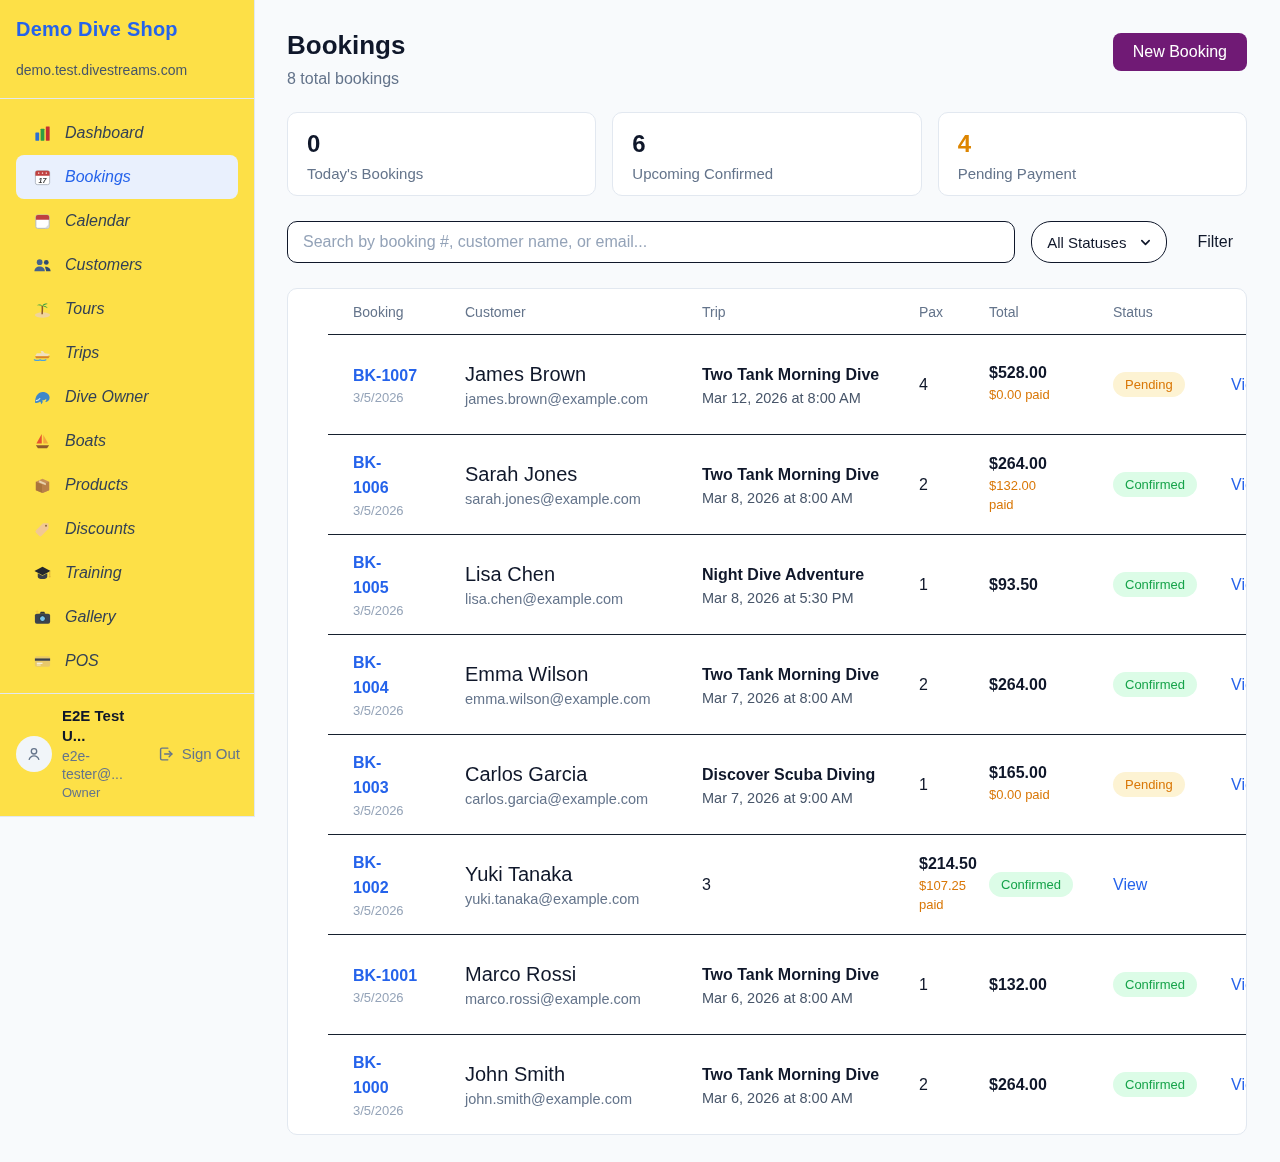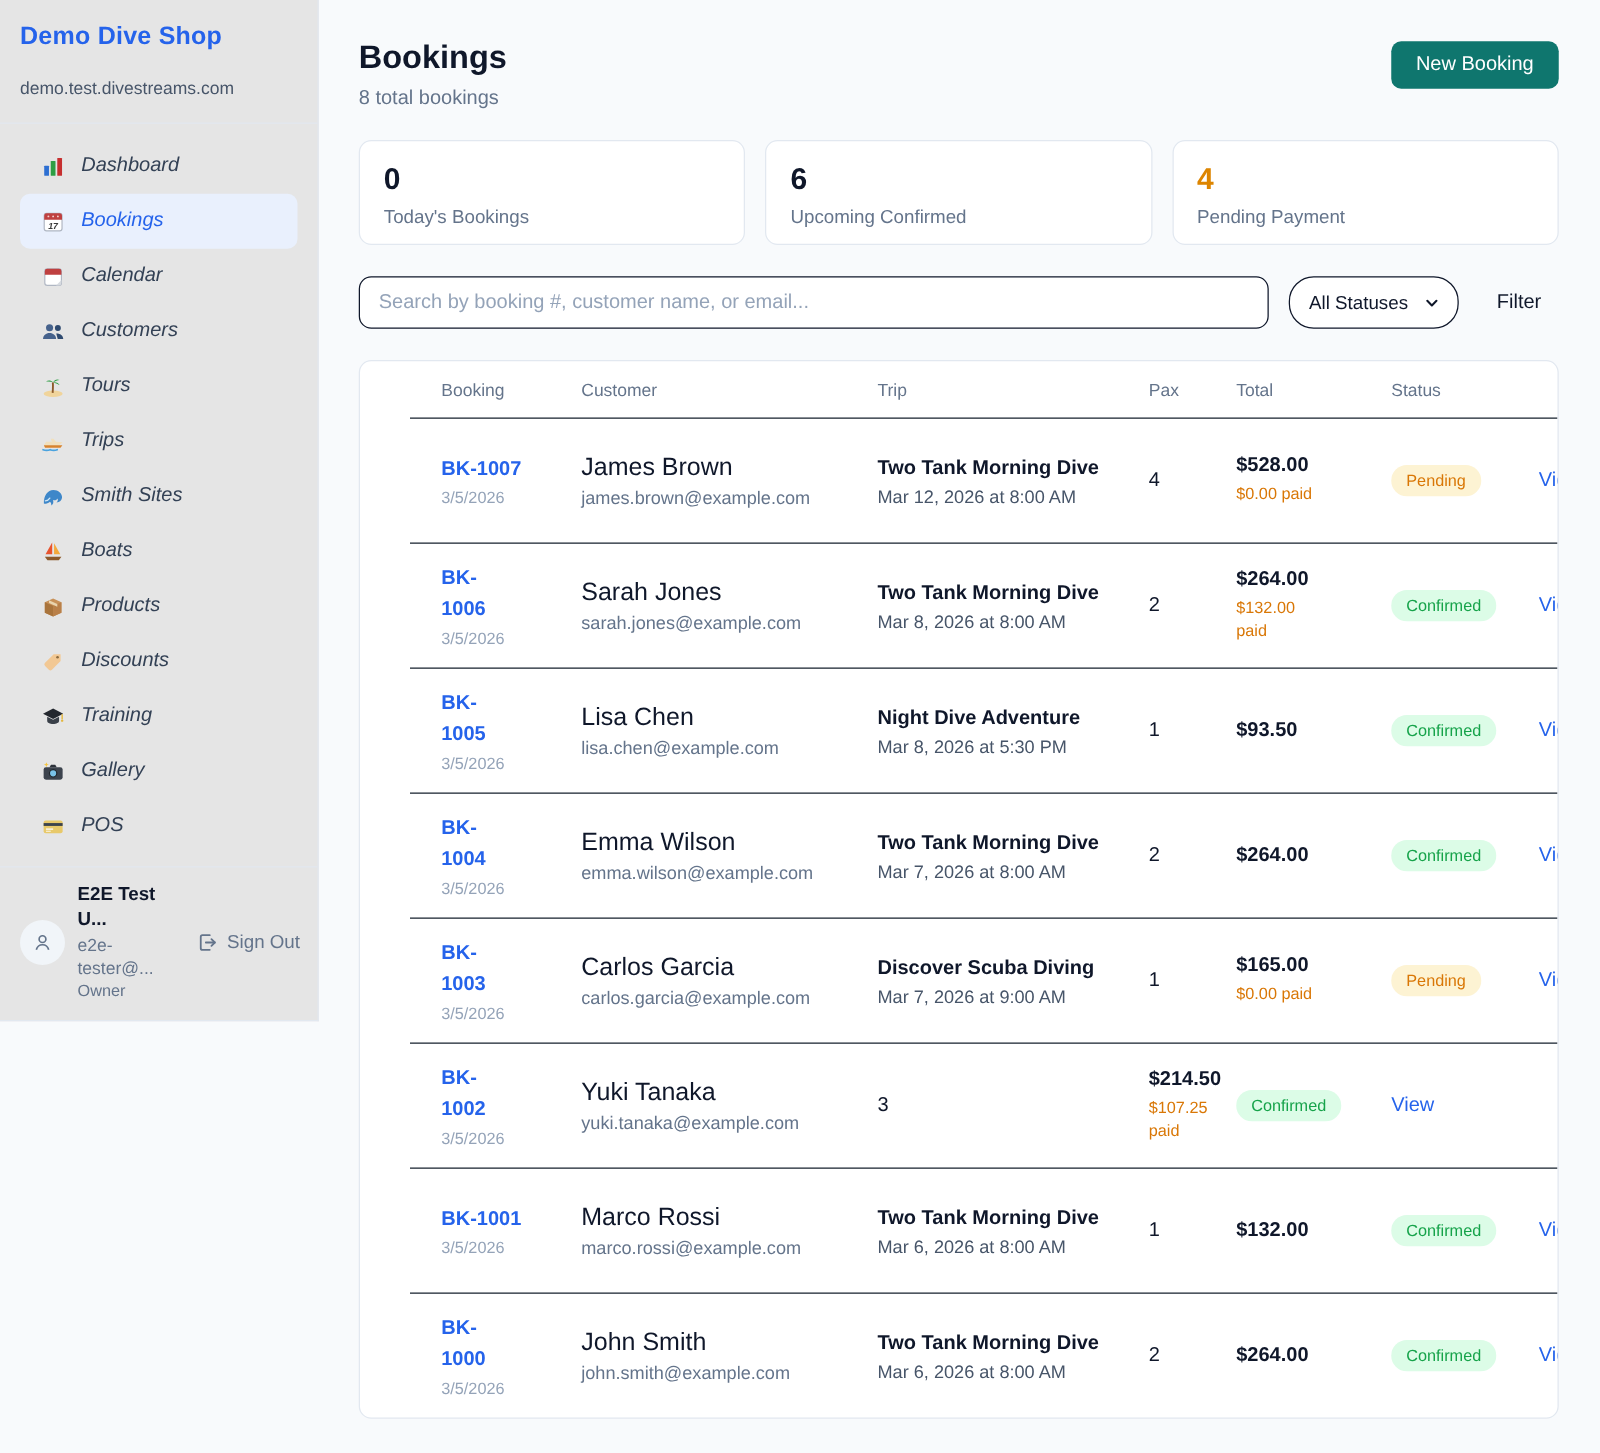--- a/index.html
+++ b/index.html
@@ -6,21 +6,21 @@
   html,body { width:1280px; min-height:1162px; }
   body {
     background:#f8fafc;
     font-family:"Liberation Sans", sans-serif;
     color:#0f172a;
     position:relative;
   }
   
   .sidebar {
     position:absolute; left:0; top:0; width:255px;
-    background:#e5e5e5; border-right:1px solid #e2e8f0;
+    background:#fde047; border-right:1px solid #e2e8f0;
     border-bottom:1px solid #e2e8f0;
   }
   .sb-head { padding:18px 16px 20px; border-bottom:1px solid #e2e8f0; }
   .sb-title { font-size:20px; font-weight:700; color:#2563eb; letter-spacing:.2px; }
   .sb-domain { font-size:14px; color:#475569; margin-top:21px; }
   .sb-nav { padding:12px 16px 10px; }
   .nav-item {
     display:flex; align-items:center; gap:13px;
     height:44px; padding:0 16px; border-radius:8px;
     font-size:16px; color:#334155; cursor:pointer; white-space:nowrap;font-style:italic;
@@ -43,21 +43,21 @@
     display:flex; align-items:center; gap:7px; color:#64748b;
     font-size:15px; white-space:nowrap; background:none; border:none;
     font-family:inherit; cursor:pointer;
   }
   
   .main { margin-left:255px; padding:30px 33px 29px 32px; }
   .page-head { display:flex; justify-content:space-between; align-items:flex-start; }
   .page-title { font-size:26px; font-weight:800; color:#0f172a; }
   .page-sub { font-size:16px; color:#64748b; margin-top:9px; }
   .btn-primary {
-    background:#0f766e; color:#fff; border:none; border-radius:8px;
+    background:#701a75; color:#fff; border:none; border-radius:8px;
     height:38px; padding:0 20px; font-size:16px; font-weight:500;
     font-family:inherit; margin-top:3px; cursor:pointer;
   }
   .stats { display:flex; gap:16px; margin-top:24px; }
   .stat-card {
     flex:1; background:#fff; border:1px solid #e2e8f0; border-radius:10px;
     padding:17px 19px; height:84px;
   }
   .stat-val { font-size:24px; font-weight:700; }
   .stat-label { font-size:15px; color:#64748b; margin-top:7px; }
@@ -179,21 +179,21 @@
         </span>
         <span>Trips</span>
       </div>
       <div class="nav-item">
         <span class="nav-ic">
           <svg width="19" height="19" viewBox="0 0 20 20">
             <path d="M2.2 15.5C2 9 5.5 4.2 10.2 4.2c4.3 0 7.3 2.9 7.3 6 0 2.6-2 4.6-4.7 4.6 1-.9 1.5-2.2 1-3.4-.8 1.4-2.4 1.8-4 1.2.9 1.9.2 3.6-1.4 4.6.2-1.1-.1-2.2-1.1-3-1.2 1.4-3.4 1.8-5.1 1.3z" fill="#3e87c9"></path>
             <path d="M3.4 13.3c1.8-.2 3-1 3.8-2.3" stroke="#cfe7f7" stroke-width="1.1" fill="none" stroke-linecap="round"></path>
           </svg>
         </span>
-        <span>Smith Sites</span>
+        <span>Dive Owner</span>
       </div>
       <div class="nav-item">
         <span class="nav-ic">
           <svg width="19" height="19" viewBox="0 0 20 20">
             <path d="M9.2 2.2v9.8H3.6z" fill="#e8542f"></path>
             <path d="M10.8 2.8v9.2h5.2z" fill="#f4a93c"></path>
             <path d="M3 14h14l-2.2 3H5.2z" fill="#8d5a2b"></path>
           </svg>
         </span>
         <span>Boats</span>

